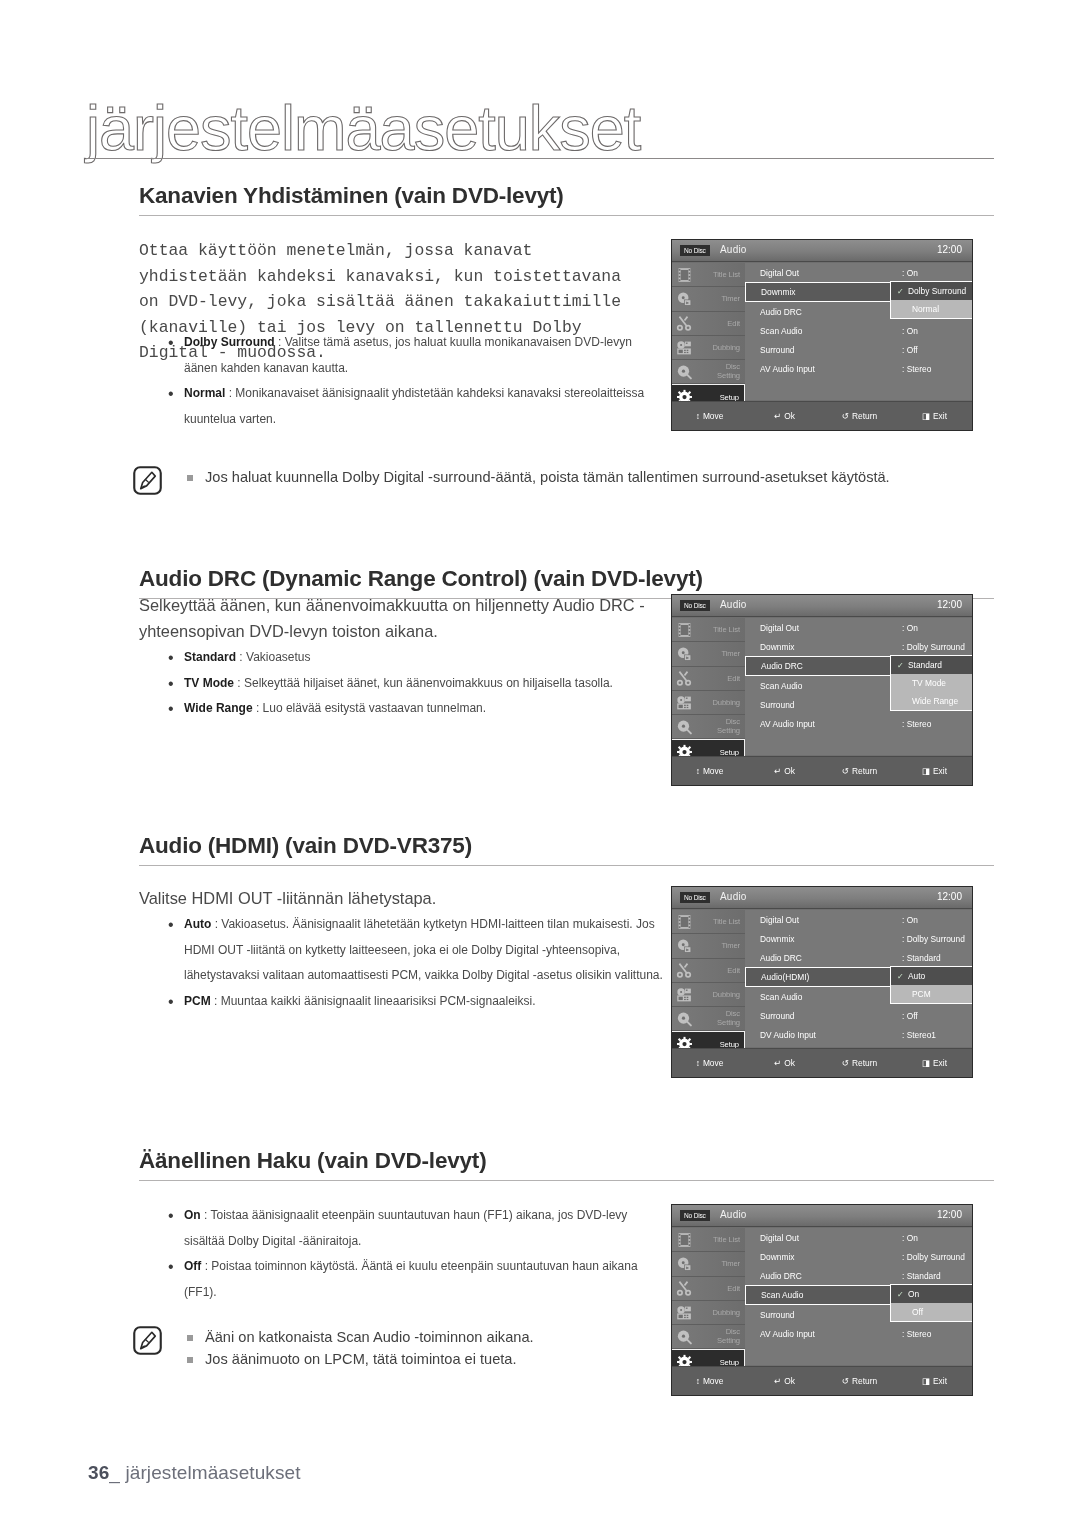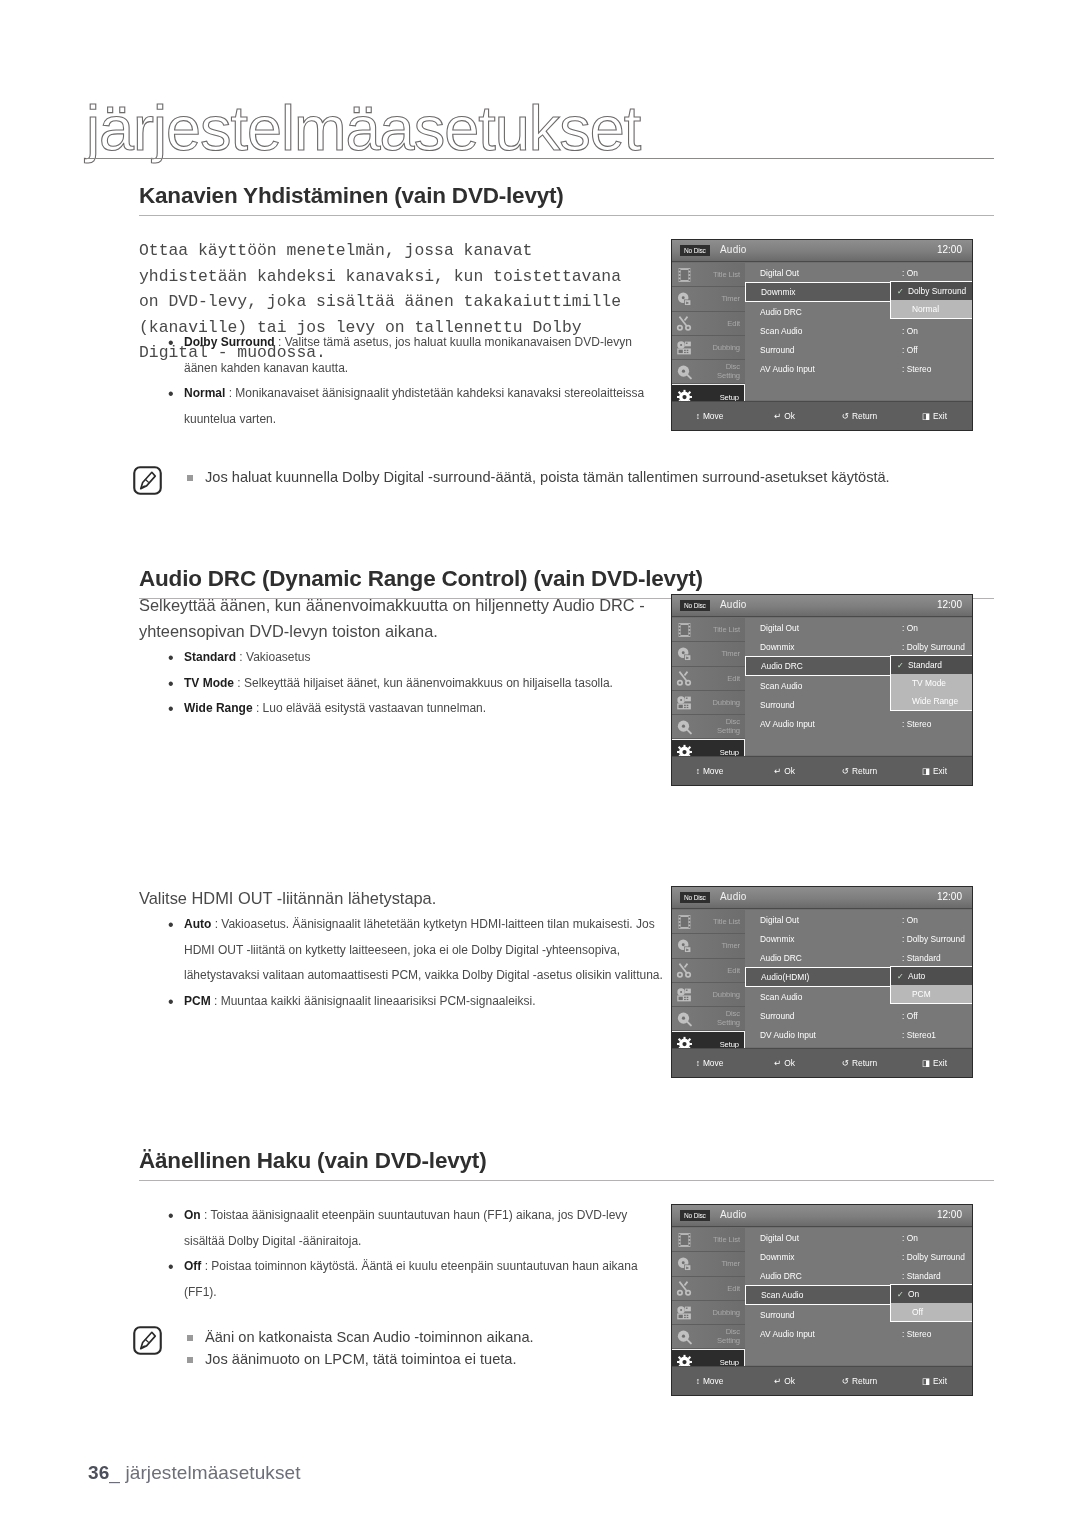--- a/index.html
+++ b/index.html
@@ -549,20 +549,24 @@
         <span class="gl">↺</span>
         <span>Return</span>
       </span>
         <span class="osd-bkey">
         <span class="gl">◨</span>
         <span>Exit</span>
       </span>
       </div>
     </div>
 
+  <div class="sec-head" style="top:833px;">
+    <h2>Audio (HDMI) (vain DVD-VR375)</h2>
+    <div class="hrule"></div>
+  </div>
   <div class="para" style="left:139px; top:886px; width:530px;">Valitse HDMI OUT -liitännän lähetystapa.</div>
   <ul class="bullets" style="left:168px; top:912px; width:500px;">
     <li><b>Auto</b><span> : Vakioasetus. Äänisignaalit lähetetään kytketyn HDMI-laitteen tilan mukaisesti. Jos HDMI OUT -liitäntä on kytketty laitteeseen, joka ei ole Dolby Digital -yhteensopiva, lähetystavaksi valitaan automaattisesti PCM, vaikka Dolby Digital -asetus olisikin valittuna.</span></li>
     <li><b>PCM</b><span> : Muuntaa kaikki äänisignaalit lineaarisiksi PCM-signaaleiksi.</span></li>
   </ul>
 
   <div class="osd" id="osd-2" style="left:671px; top:886px;">
       <div class="osd-top">
       <span class="osd-nodisc">No Disc</span>
       <span class="osd-apptitle">Audio</span>

